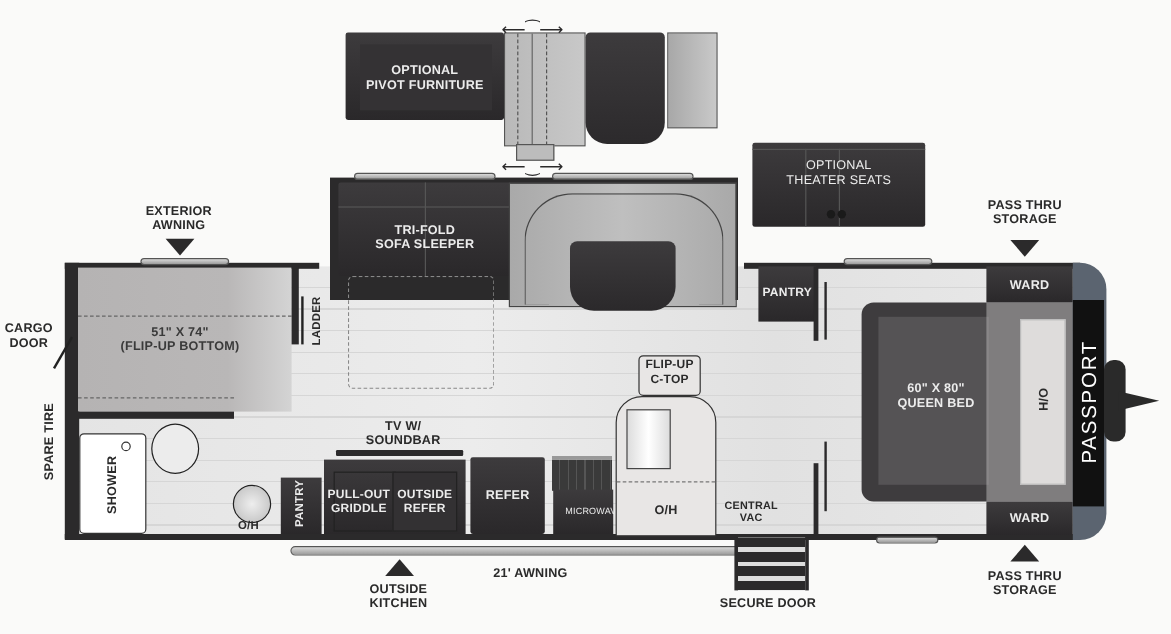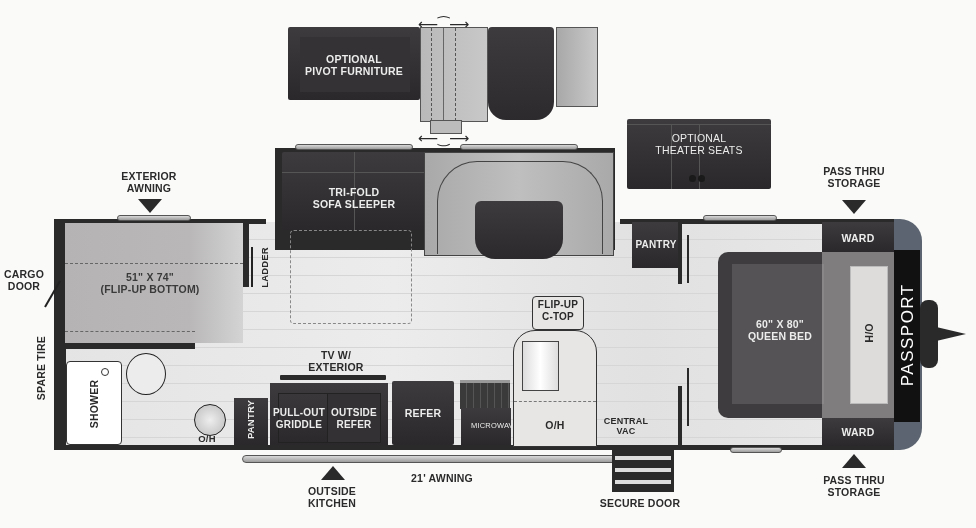--- a/index.html
+++ b/index.html
@@ -109,21 +109,21 @@
 </div>
 <div class="abs" style="left:126px;top:353px;width:38px;height:40px;border-radius:50%;border:1px solid #222;background:#ececec;"></div>
 <div class="abs" style="left:194px;top:404px;width:30px;height:30px;border-radius:50%;background:radial-gradient(circle,#eee,#bbb);border:1px solid #222;"></div>
 <div class="lbl dark" style="left:192px;top:434px;width:30px;font-size:9.5px;">O/H</div>
 
 <div class="abs dk-block" style="left:234px;top:398px;width:34px;height:47px;">
   <div class="lbl light rot-l" style="left:-10px;top:16px;width:54px;font-size:9.5px;">PANTRY</div>
 </div>
 <div class="abs" style="left:280px;top:375px;width:106px;height:5px;background:#2b2a2b;border-radius:1px;"></div>
 <div class="lbl dark" style="left:296px;top:349px;width:80px;">TV W/
-EXTERIOR</div>
+SOUNDBAR</div>
 <div class="abs dk-block" style="left:270px;top:383px;width:118px;height:62px;">
   <div class="abs" style="left:8px;top:10px;width:50px;height:48px;border:1px solid #222;"></div>
   <div class="abs" style="left:57px;top:10px;width:52px;height:48px;border:1px solid #222;background:#333133;"></div>
   <div class="lbl light" style="left:0;top:24px;width:58px;font-size:10px;">PULL-OUT
 GRIDDLE</div>
   <div class="lbl light" style="left:56px;top:24px;width:56px;font-size:10px;">OUTSIDE
 REFER</div>
 </div>
 <div class="abs dk-block" style="left:392px;top:381px;width:62px;height:64px;border-radius:2px;">
   <div class="lbl light" style="left:0;top:26px;width:62px;">REFER</div>

